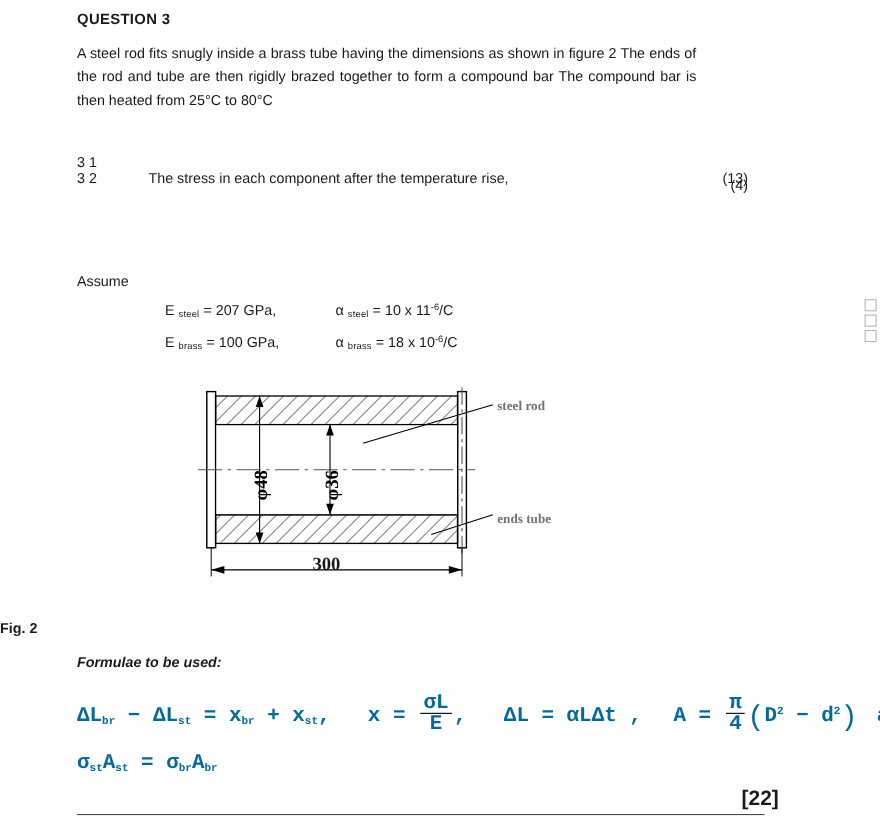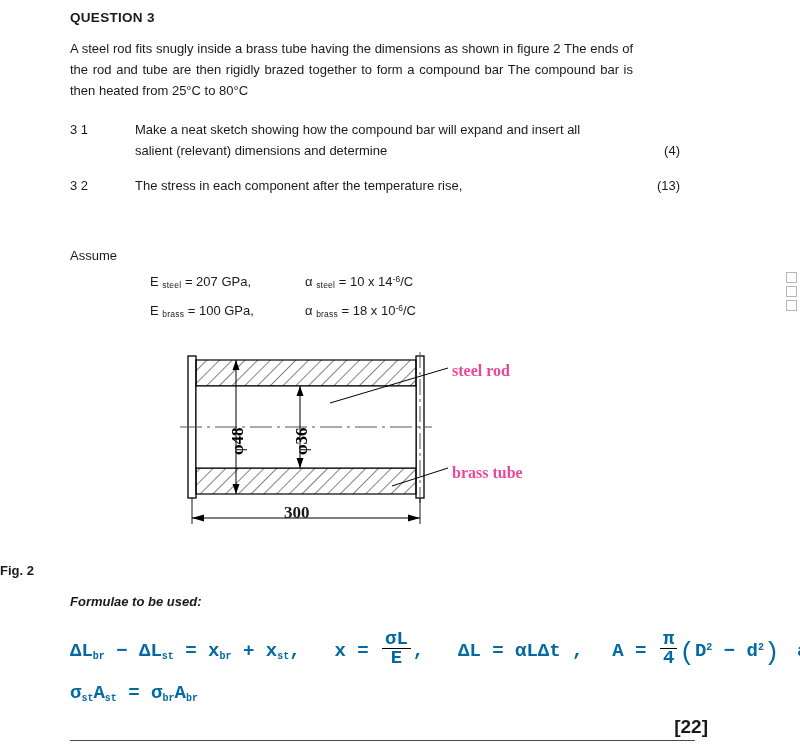--- a/index.html
+++ b/index.html
@@ -16,21 +16,21 @@
   
   .q-title {
     position:absolute; left:70px; top:10px;
     font-size:13.5px; font-weight:bold; letter-spacing:.3px;
   }
   .intro {
     position:absolute; left:70px; top:38px; width:563px;
     font-size:13px; line-height:21px; text-align:justify;
   }
 
-  .items { position:absolute; left:70px; top:119px; width:610px; }
+  .items { position:absolute; left:70px; top:137px; width:610px; }
   .item { position:relative; margin-bottom:14px; font-size:13px; line-height:21px; }
   .item .num { position:absolute; left:0; top:0; width:60px; }
   .item .txt { display:block; margin-left:65px; width:460px; }
   .item .marks { position:absolute; right:0; top:0; font-size:13px; }
   .item.two-line .marks { top:21px; }
 
   .assume {
     position:absolute; left:70px; top:248px;
     font-size:13px;
   }
@@ -42,21 +42,21 @@
   sup.ex { font-size:8.5px; vertical-align:4px; }
 
   
   .figure { position:absolute; left:180px; top:348px; width:420px; height:190px; }
   .fig-caption {
     position:absolute; left:0; right:0; top:563px;
     text-align:left; font-size:13px; font-weight:bold;
   }
   .fig-label {
     position:absolute; font-family:"Liberation Serif", serif;
-    font-weight:bold; font-size:16px; color:#ec4899;
+    font-weight:bold; font-size:12px; color:#737373;
     white-space:nowrap;
   }
   .lbl-steel { left:452px; top:362px; }
   .lbl-brass { left:452px; top:464px; }
 
   .dim-vert {
     position:absolute; font-family:"Liberation Serif", serif;
     font-weight:bold; font-size:17px; color:#000;
     transform:rotate(-90deg); transform-origin:left top;
     white-space:nowrap;
@@ -114,36 +114,35 @@
 
 <div class="page">
 
   <div class="q-title">QUESTION 3</div>
 
   <div class="intro">A steel rod fits snugly inside a brass tube having the dimensions as shown in figure 2  The ends of the rod and tube are then rigidly brazed together to form a compound bar  The compound bar is then heated from 25°C to 80°C</div>
 
   <div class="items">
     <div class="item two-line">
       <span class="num">3 1</span>
-      <span class="txt">Make a neat sketch showing how the compound bar will expand and insert all salient (relevant) dimensions and determine</span>
       <span class="marks">(4)</span>
     </div>
     <div class="item">
       <span class="num">3 2</span>
       <span class="txt">The stress in each component after the temperature rise,</span>
       <span class="marks">(13)</span>
     </div>
   </div>
 
   <div class="assume">Assume</div>
 
   <div class="consts">
     <div class="const-row">
       <span class="c-left"><span>E</span> <sub class="nm">steel</sub> <span>= 207 GPa,</span></span>
-      <span class="c-right"><span>α</span> <sub class="nm">steel</sub> <span>= 10 x 14</span><sup class="ex">-6</sup><span>/C</span></span>
+      <span class="c-right"><span>α</span> <sub class="nm">steel</sub> <span>= 10 x 11</span><sup class="ex">-6</sup><span>/C</span></span>
     </div>
     <div class="const-row">
       <span class="c-left"><span>E</span> <sub class="nm">brass</sub> <span>= 100 GPa,</span></span>
       <span class="c-right"><span>α</span> <sub class="nm">brass</sub> <span>= 18 x 10</span><sup class="ex">-6</sup><span>/C</span></span>
     </div>
   </div>
 
   <div class="figure">
     <svg width="420" height="190" viewBox="0 0 420 190">
       <defs>
@@ -177,21 +176,21 @@
       <line x1="12" y1="170" x2="240" y2="170" stroke="#000" stroke-width="1.1"></line>
       <polygon points="12,170 24,166.5 24,173.5" fill="#000"></polygon>
       <polygon points="240,170 228,166.5 228,173.5" fill="#000"></polygon>
 
       <line x1="150" y1="55" x2="268" y2="20" stroke="#000" stroke-width="1"></line>
       <line x1="212" y1="138" x2="268" y2="120" stroke="#000" stroke-width="1"></line>
     </svg>
   </div>
 
   <div class="fig-label lbl-steel">steel rod</div>
-  <div class="fig-label lbl-brass">brass tube</div>
+  <div class="fig-label lbl-brass">ends tube</div>
   <div class="dim-vert dim-48">φ48</div>
   <div class="dim-vert dim-36">φ36</div>
   <div class="dim-300">300</div>
   <div class="fig-caption">Fig. 2</div>
 
   <div class="formulae-head">Formulae to be used:</div>
 
   <div class="formula-line f1">
     <span>ΔL</span><sub>br</sub>
     <span>−</span>

